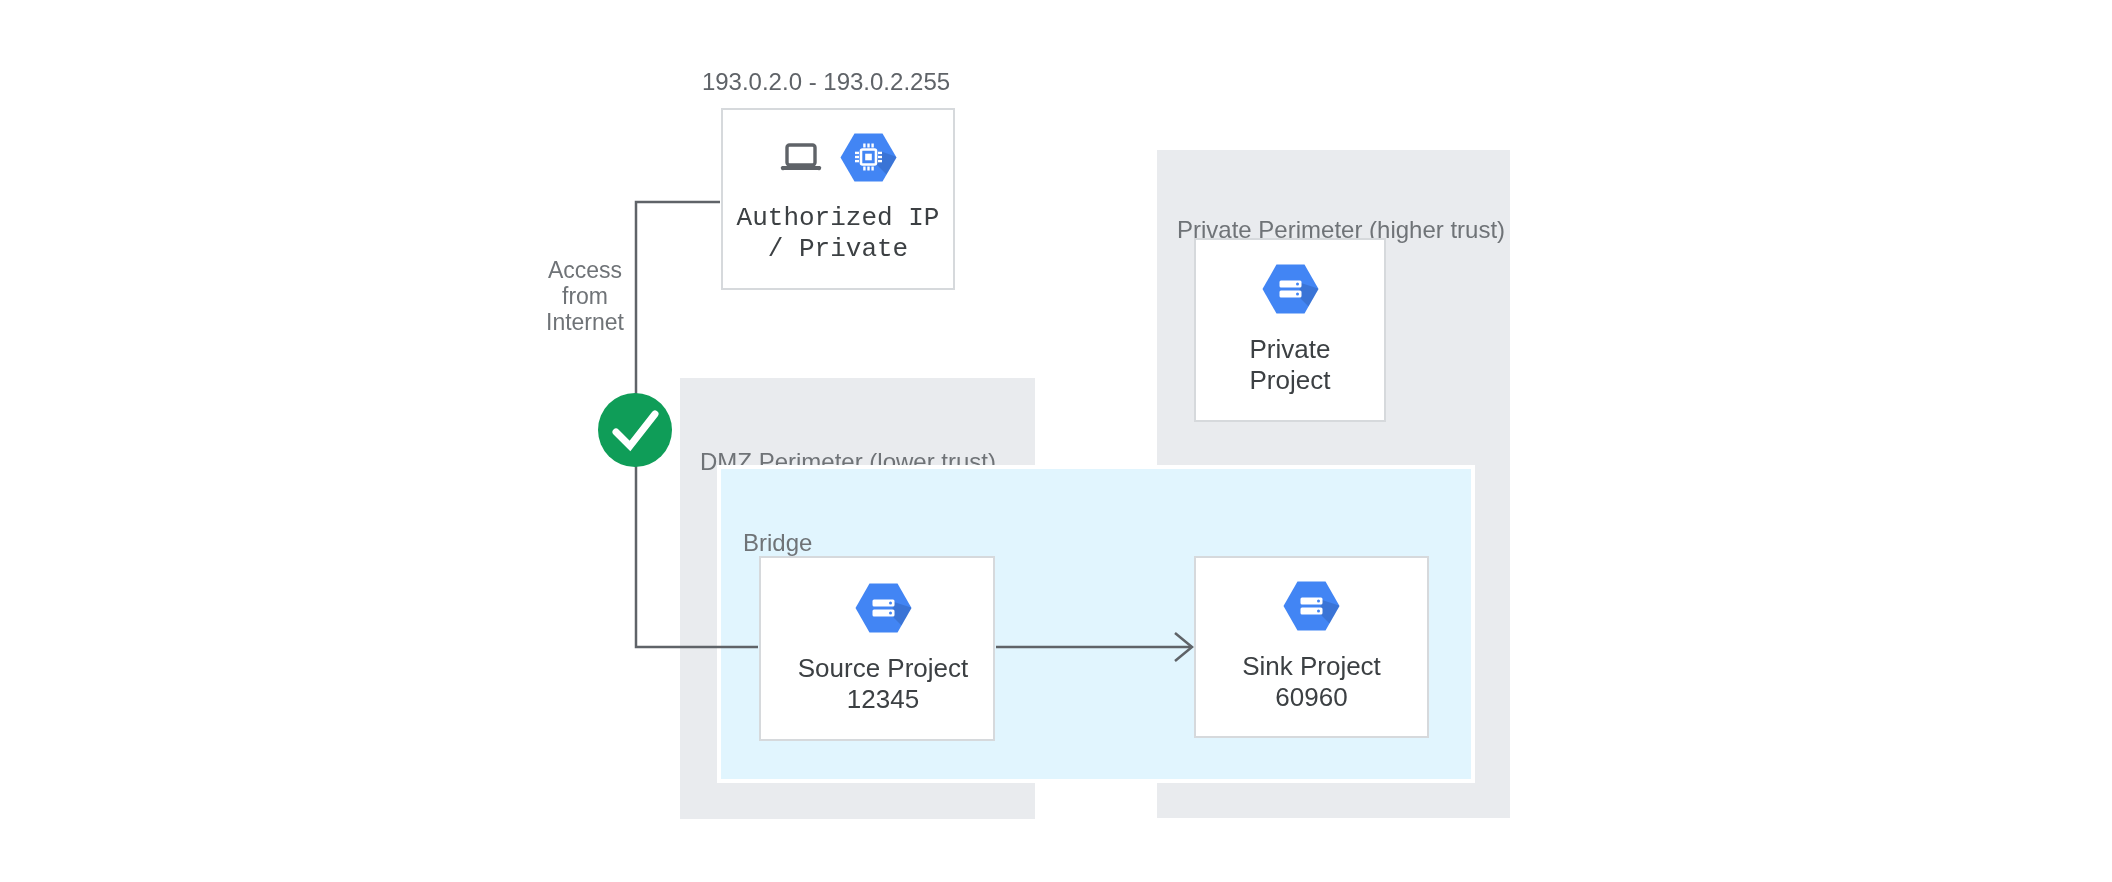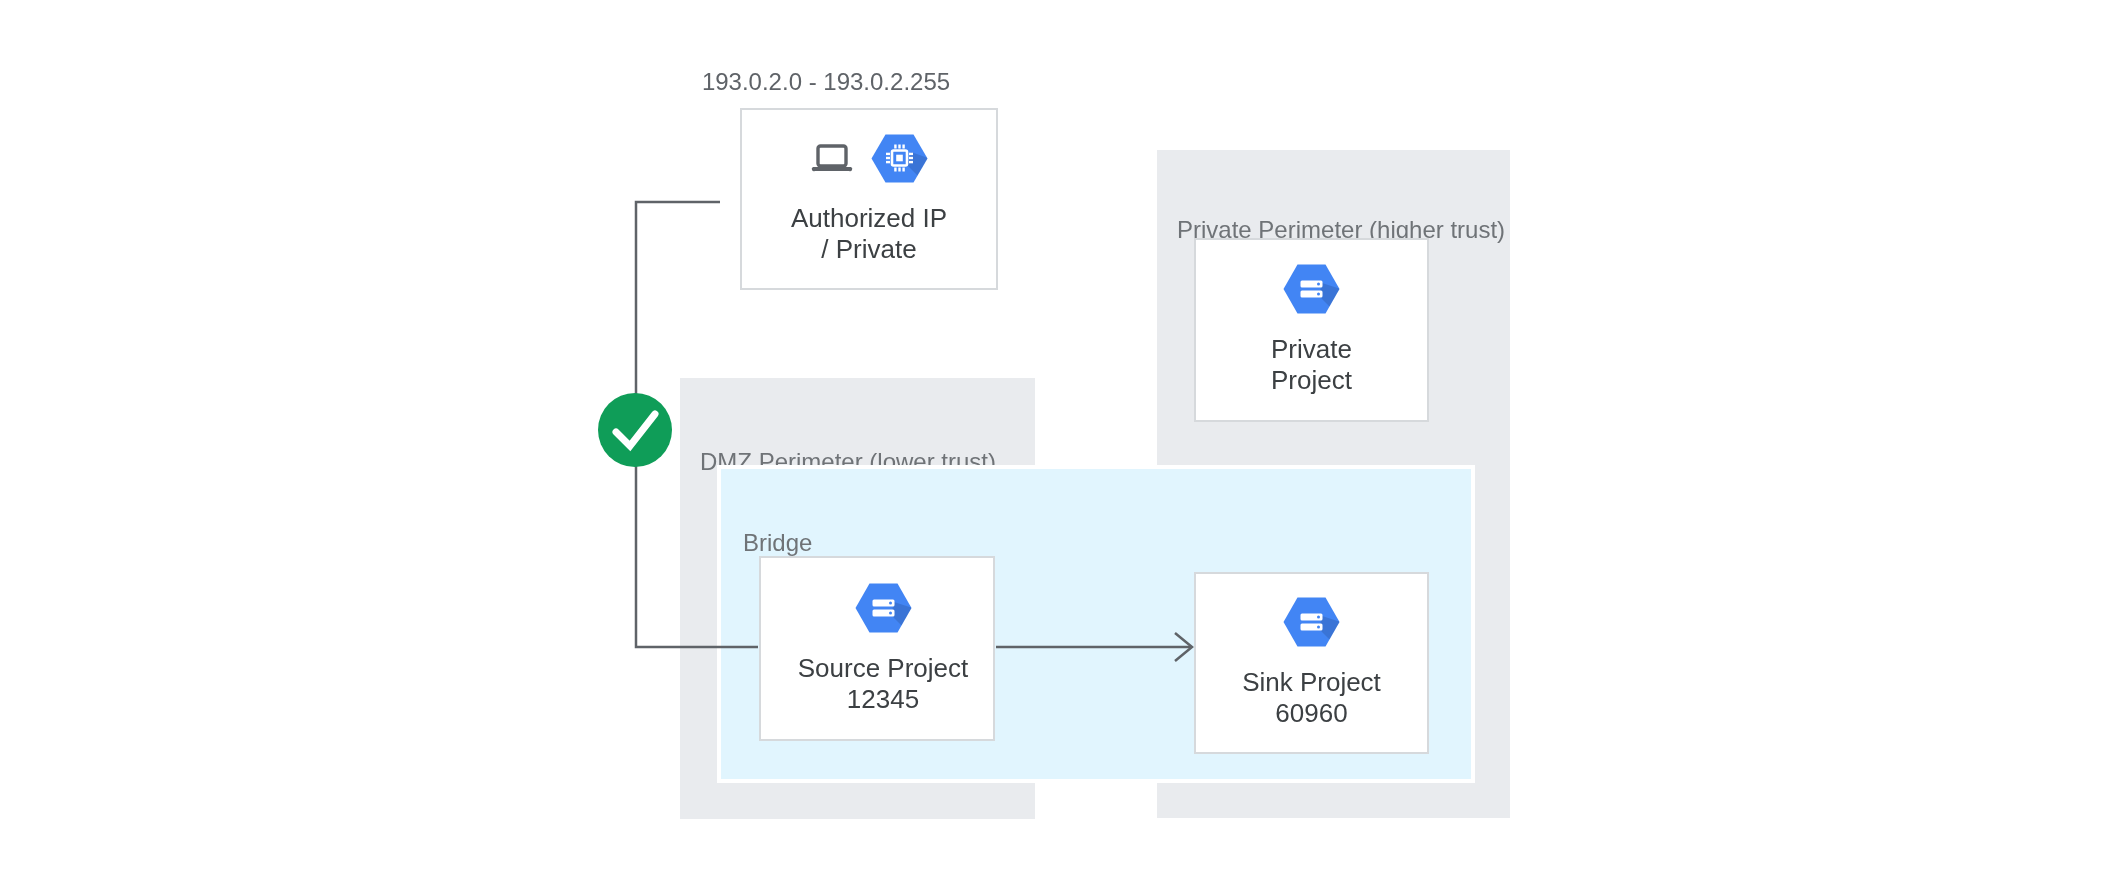--- a/index.html
+++ b/index.html
@@ -51,24 +51,24 @@
     position:absolute;
     background:var(--node-bg);
     border:2px solid var(--node-border);
     box-sizing:border-box;
     display:flex;
     flex-direction:column;
     align-items:center;
     justify-content:center;
     z-index:3;
   }
-  .node-authorized{left:740px;top:108px;width:258px;height:182px;}
+  .node-authorized{left:721px;top:108px;width:234px;height:182px;font-family:Liberation Mono, monospace;}
   .node-source{left:759px;top:556px;width:236px;height:185px;padding-left:12px;}
-  .node-sink{left:1194px;top:556px;width:235px;height:182px;margin-top:16px;}
-  .node-private{left:1194px;top:238px;width:235px;height:184px;}
+  .node-sink{left:1194px;top:556px;width:235px;height:182px;}
+  .node-private{left:1194px;top:238px;width:192px;height:184px;}
   .icon-row{
     display:flex;
     align-items:center;
     gap:18px;
     margin-bottom:16px;
   }
   .node-icon{margin-bottom:16px;}
   .node-title{
     font-size:26px;
     line-height:31px;
@@ -238,14 +238,19 @@
       </svg>
     </span>
     <div class="node-title">
       <div>Private</div>
       <div>Project</div>
     </div>
   </div>
 
   <div class="ip-label">193.0.2.0 - 193.0.2.255</div>
 
+  <div class="access-label">
+    <span>Access</span>
+    <span>from</span>
+    <span>Internet</span>
+  </div>
 
 </div>
 
 </body></html>

